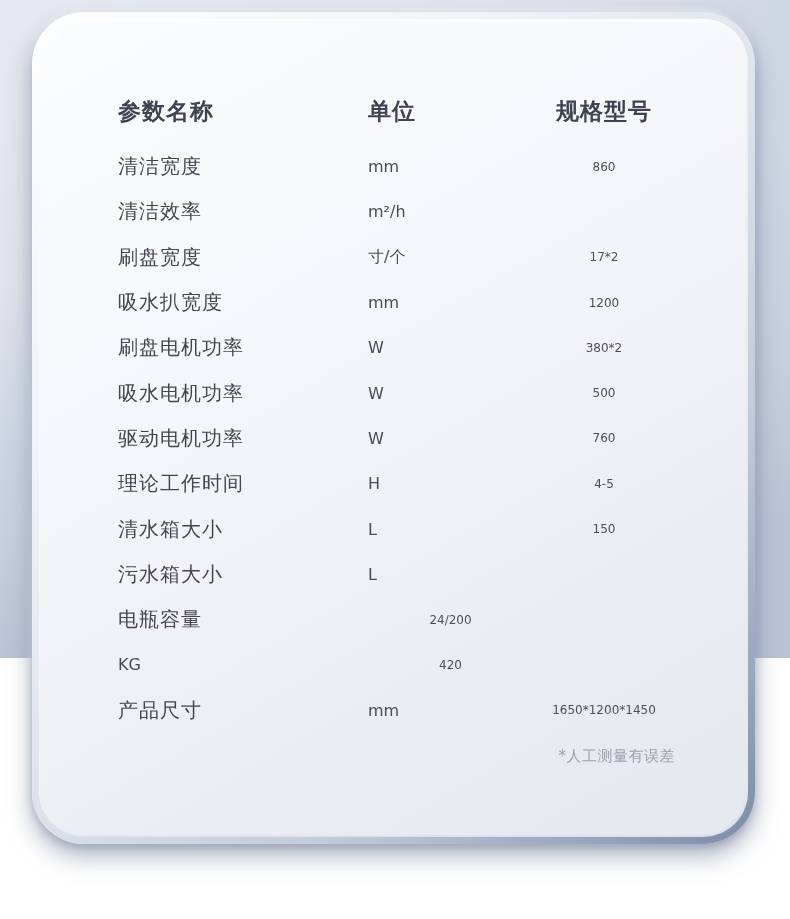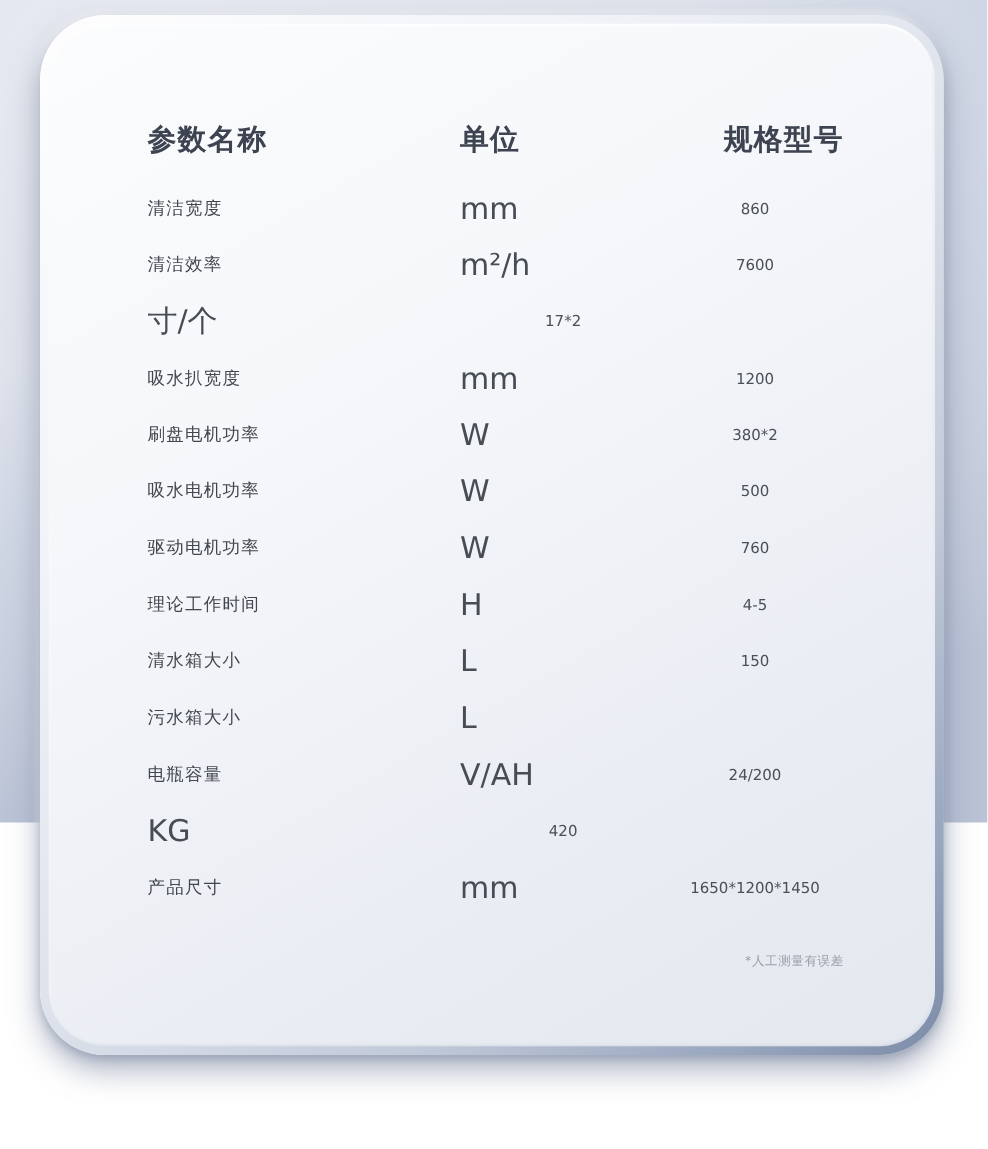--- a/index.html
+++ b/index.html
@@ -31,27 +31,27 @@
     padding:77px 73px 0 79px;
   }
   .row{
     display:grid;grid-template-columns:250px 165px 1fr;
     align-items:center;height:45.3px;
   }
   .row-header{height:auto;margin-bottom:17px;}
   .h-cell{
     font-size:23px;font-weight:700;color:#3d4350;letter-spacing:1px;
   }
-  .c-name{font-size:14px;color:#42474f;letter-spacing:1px;}
-  .c-unit{font-size:24px;color:#474d55;}
+  .c-name{font-size:20px;color:#42474f;letter-spacing:1px;}
+  .c-unit{font-size:16px;color:#474d55;}
   .c-value{font-size:12px;color:#4a5058;text-align:center;}
-  .h-spec{text-align:right;font-family:Liberation Mono, monospace;}
+  .h-spec{text-align:center;font-family:Liberation Mono, monospace;}
   .footnote{
-    margin-top:29px;text-align:right;
-    font-size:10px;color:#9aa0aa;letter-spacing:0.5px;
+    margin-top:14px;text-align:right;
+    font-size:15px;color:#9aa0aa;letter-spacing:0.5px;
   }
 </style>
 </head>
 <body>
 
 <div class="stage">
   <div class="card-rim">
     <div class="card">
 
       <div class="row row-header">
@@ -63,24 +63,24 @@
       <div>
         <div class="row">
           <div class="c-name">清洁宽度</div>
           <div class="c-unit">mm</div>
           <div class="c-value">860</div>
         </div>
 
         <div class="row">
           <div class="c-name">清洁效率</div>
           <div class="c-unit">m²/h</div>
-          <div class="c-value">7600</div>
         </div>
 
         <div class="row">
+          <div class="c-name">刷盘宽度</div>
           <div class="c-unit">寸/个</div>
           <div class="c-value">17*2</div>
         </div>
 
         <div class="row">
           <div class="c-name">吸水扒宽度</div>
           <div class="c-unit">mm</div>
           <div class="c-value">1200</div>
         </div>
 
@@ -114,21 +114,20 @@
           <div class="c-value">150</div>
         </div>
 
         <div class="row">
           <div class="c-name">污水箱大小</div>
           <div class="c-unit">L</div>
         </div>
 
         <div class="row">
           <div class="c-name">电瓶容量</div>
-          <div class="c-unit">V/AH</div>
           <div class="c-value">24/200</div>
         </div>
 
         <div class="row">
           <div class="c-unit">KG</div>
           <div class="c-value">420</div>
         </div>
 
         <div class="row">
           <div class="c-name">产品尺寸</div>

